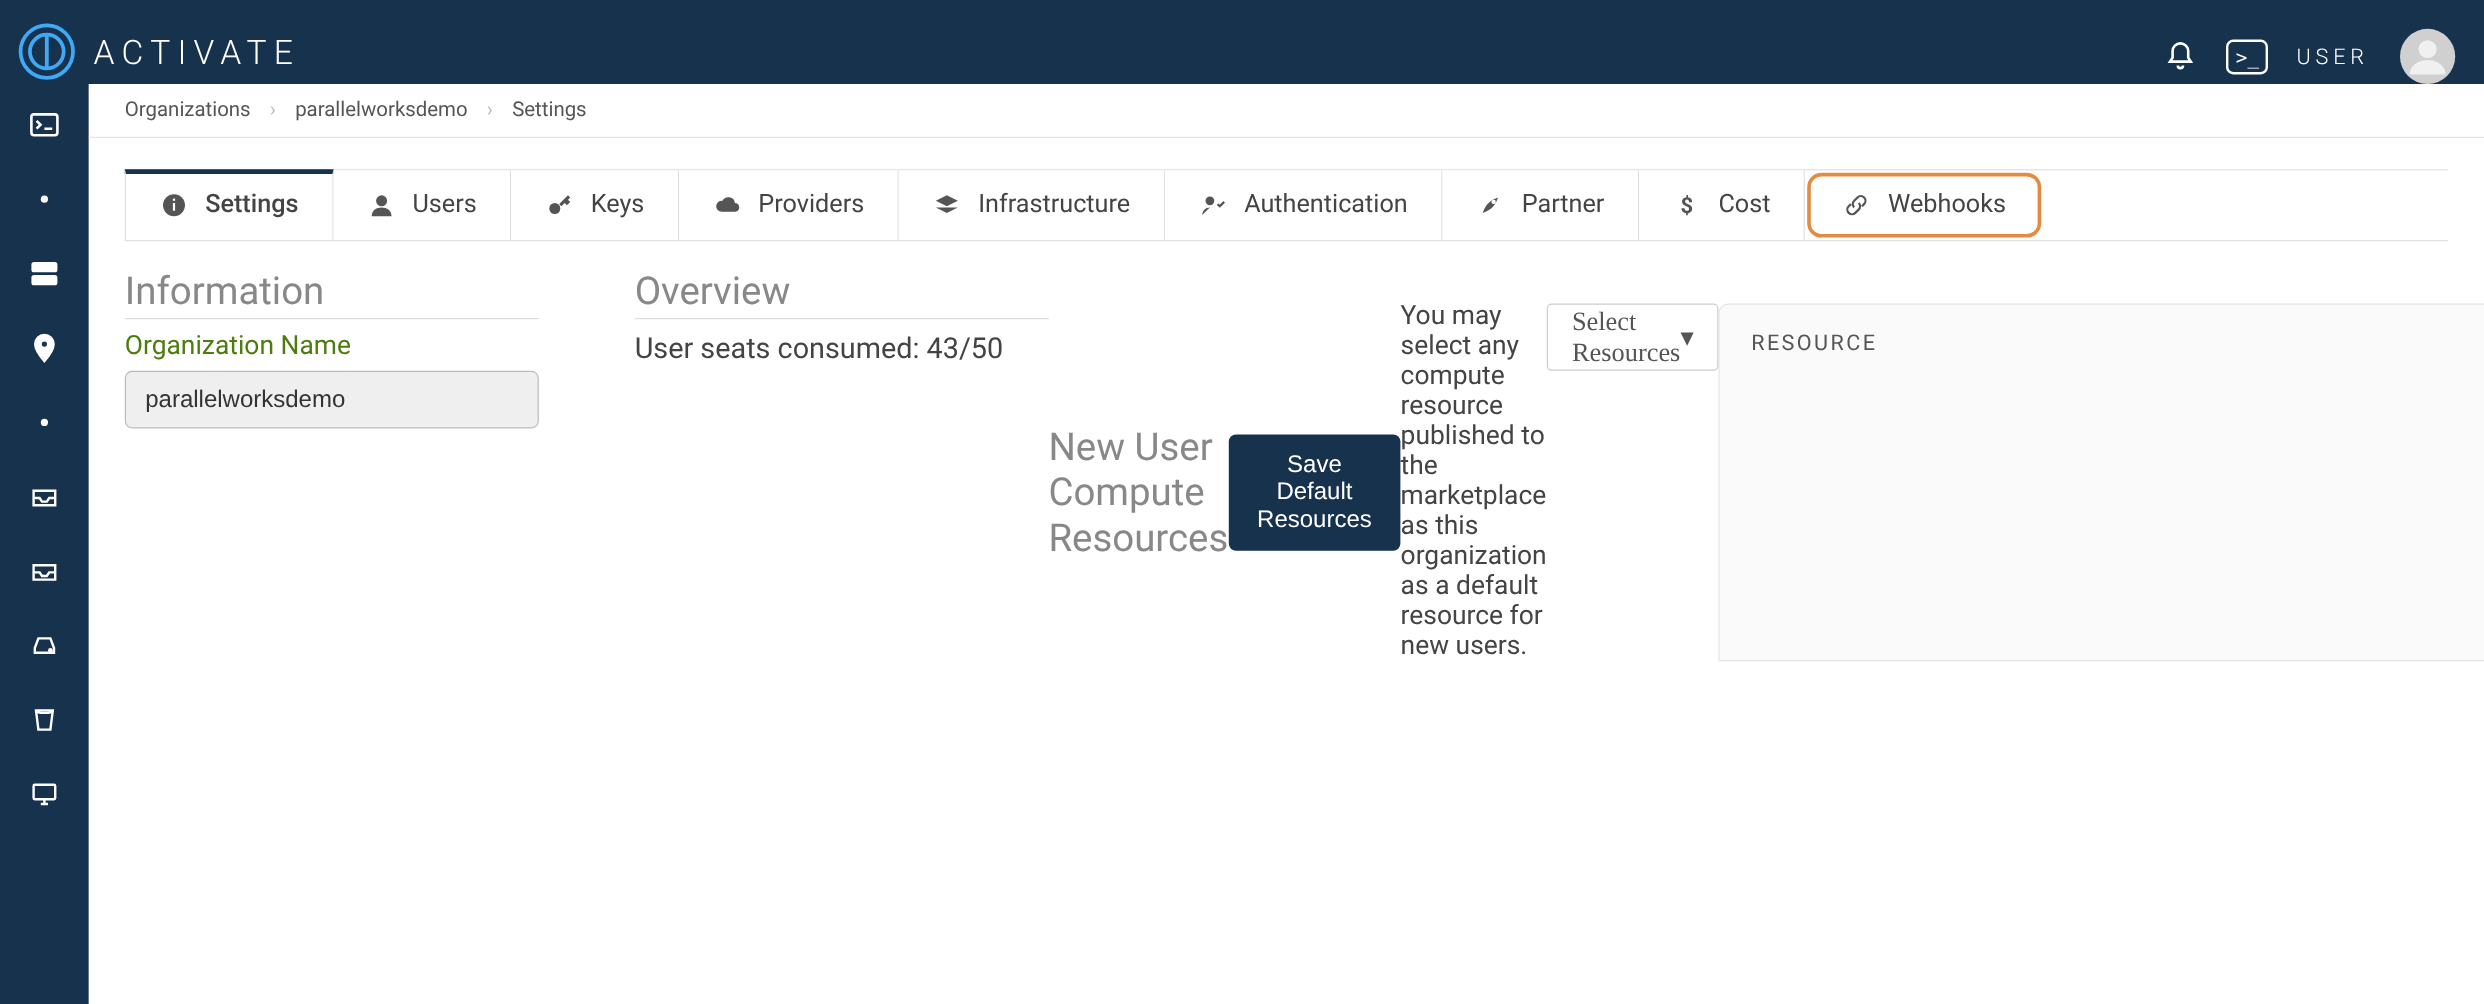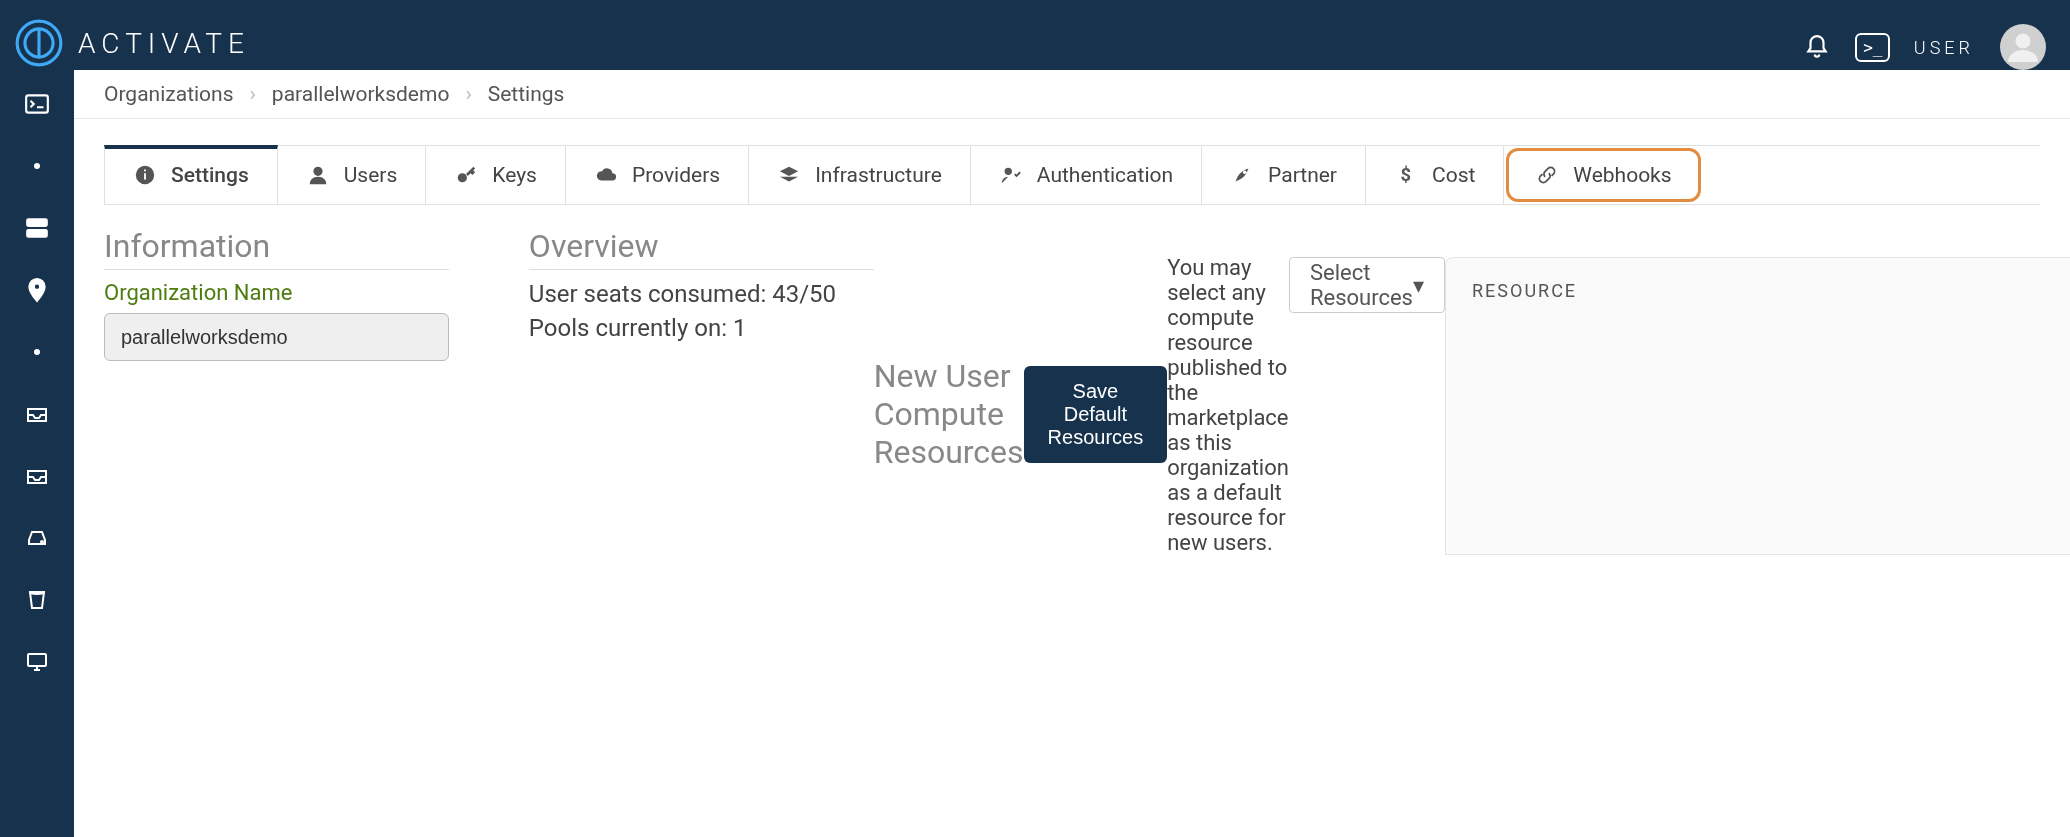--- a/index.html
+++ b/index.html
@@ -35,21 +35,21 @@
     align-items: center; padding-top: 18px; gap: 30px;
   }
   .sb-item { width: 32px; height: 32px; display:flex; align-items:center; justify-content:center; color:#fff; cursor:pointer; }
   .sb-item svg { stroke:#fff; fill:none; stroke-width:2; }
   .sb-dot { width:6px; height:6px; border-radius:50%; background:#fff; }
 
   .main { flex:1; background:#fff; display:flex; flex-direction:column; min-width:0; }
 
   
   .breadcrumb {
-    display:flex; align-items:center; gap:0; padding: 12px 30px; font-size:21px; color:#555;
+    display:flex; align-items:center; gap:0; padding: 12px 30px; font-size:17px; color:#555;
     border-bottom:1px solid #e6e6e6;
   }
   .breadcrumb .crumb { color:#555; cursor:pointer; }
   .breadcrumb .sep { margin: 0 16px; color:#bbb; }
 
   
   .tabs {
     display:flex; border:1px solid #e0e0e0; border-left:none; border-right:none;
     margin: 26px 30px 0 30px; background:#fff;
   }
@@ -79,21 +79,21 @@
   .resources-title { font-size:32px; color:#888; font-weight:400; }
   .save-btn {
     background:#17324d; color:#fff; border:none; border-radius:6px; padding:14px 24px;
     font-size:20px; cursor:pointer;
   }
   .resources-hint { font-size:22px; color:#444; margin-top:28px; }
 
   .select-box {
     margin-top:30px; width: 750px; height:56px; border:1px solid #ccc; border-radius:4px;
     display:flex; align-items:center; justify-content:space-between; padding:0 20px;
-    font-size:22px; color:#555; cursor:pointer; background:#fff;
+    font-size:22px; color:#555; cursor:pointer; background:#fff;font-family:Liberation Serif, serif;
   }
   .chev { font-size:22px; }
 
   .table-head {
     margin-top:30px; border:1px solid #e4e4e4; border-radius:8px 8px 0 0; background:#fafafa;
     display:flex; padding: 22px 26px; font-size:18px; letter-spacing:2px; color:#555;
   }
   .th-res { flex: 0 0 840px; }
   .th-type { flex: 0 0 160px; }
   .th-desc { flex: 1; }
@@ -287,21 +287,20 @@
       <div class="content">
         <div class="two-col">
           <div class="col">
             <div class="section-title">Information</div>
             <div class="field-label">Organization Name</div>
             <input class="text-input" value="parallelworksdemo" style="">
           </div>
           <div class="col">
             <div class="section-title">Overview</div>
             <div class="overview-line">User seats consumed: 43/50</div>
-            <div class="overview-line">Pools currently on: 1</div>
           </div>
         </div>
 
         <div class="resources-header">
           <div class="resources-title">New User Compute Resources</div>
           <button class="save-btn">Save Default Resources</button>
         </div>
         <div class="resources-hint">You may select any compute resource published to the marketplace as this organization as a default resource for new users.</div>
 
         <div class="select-box">

